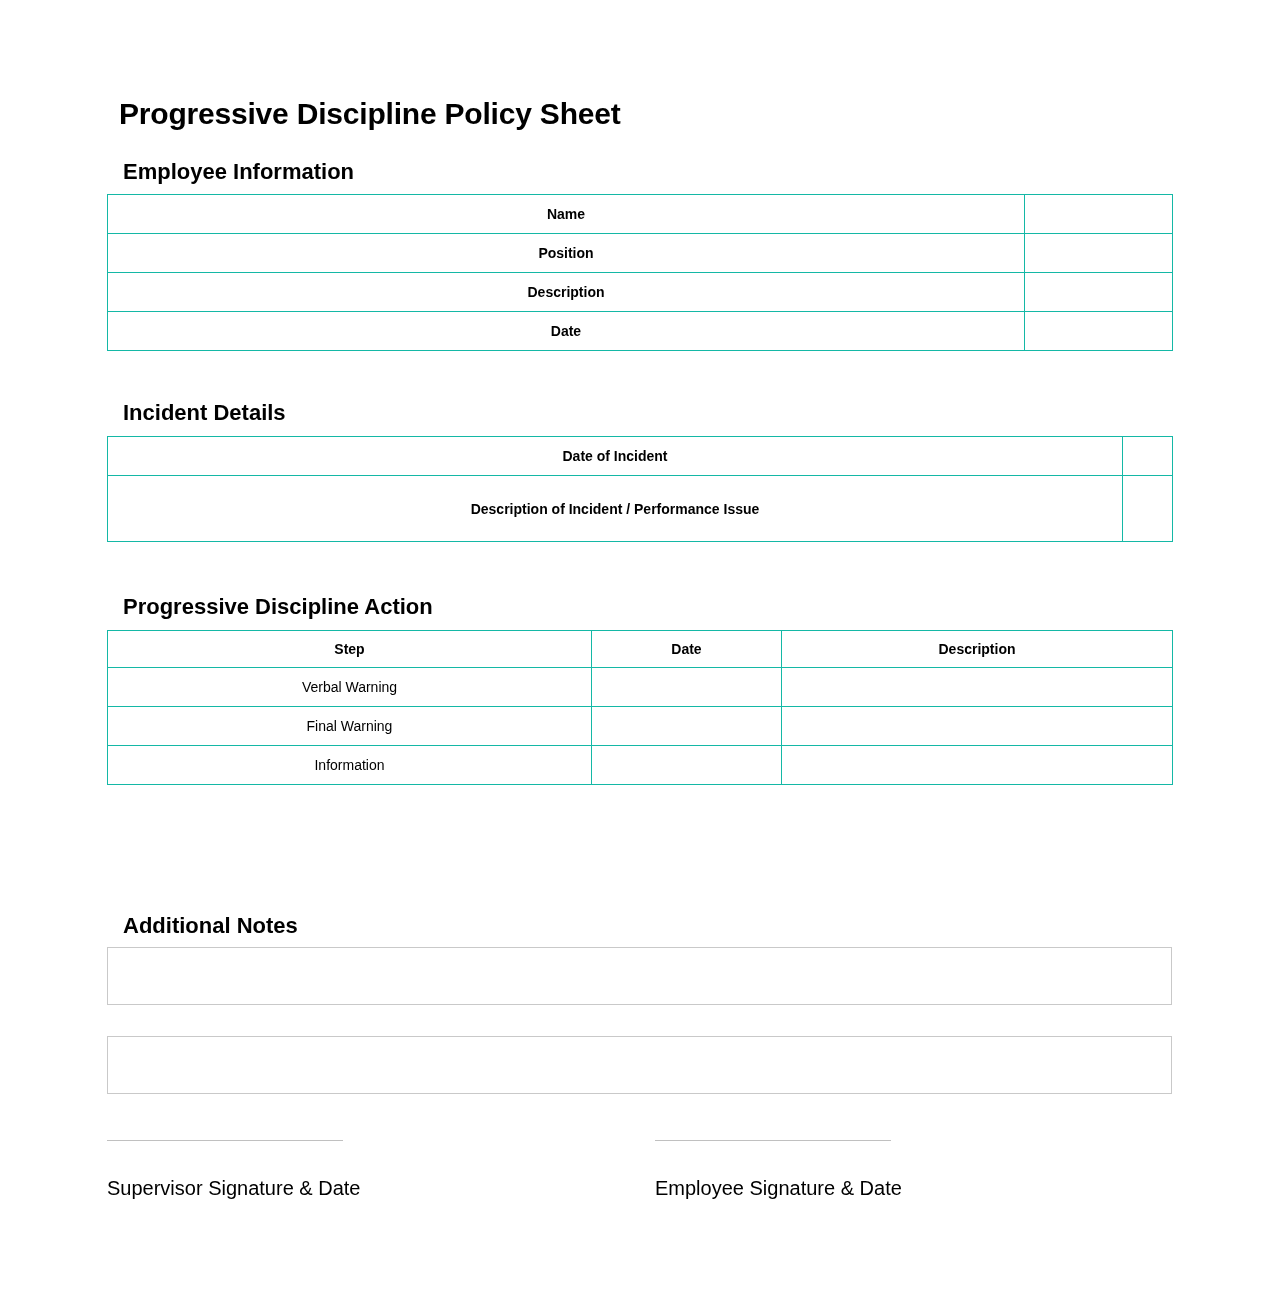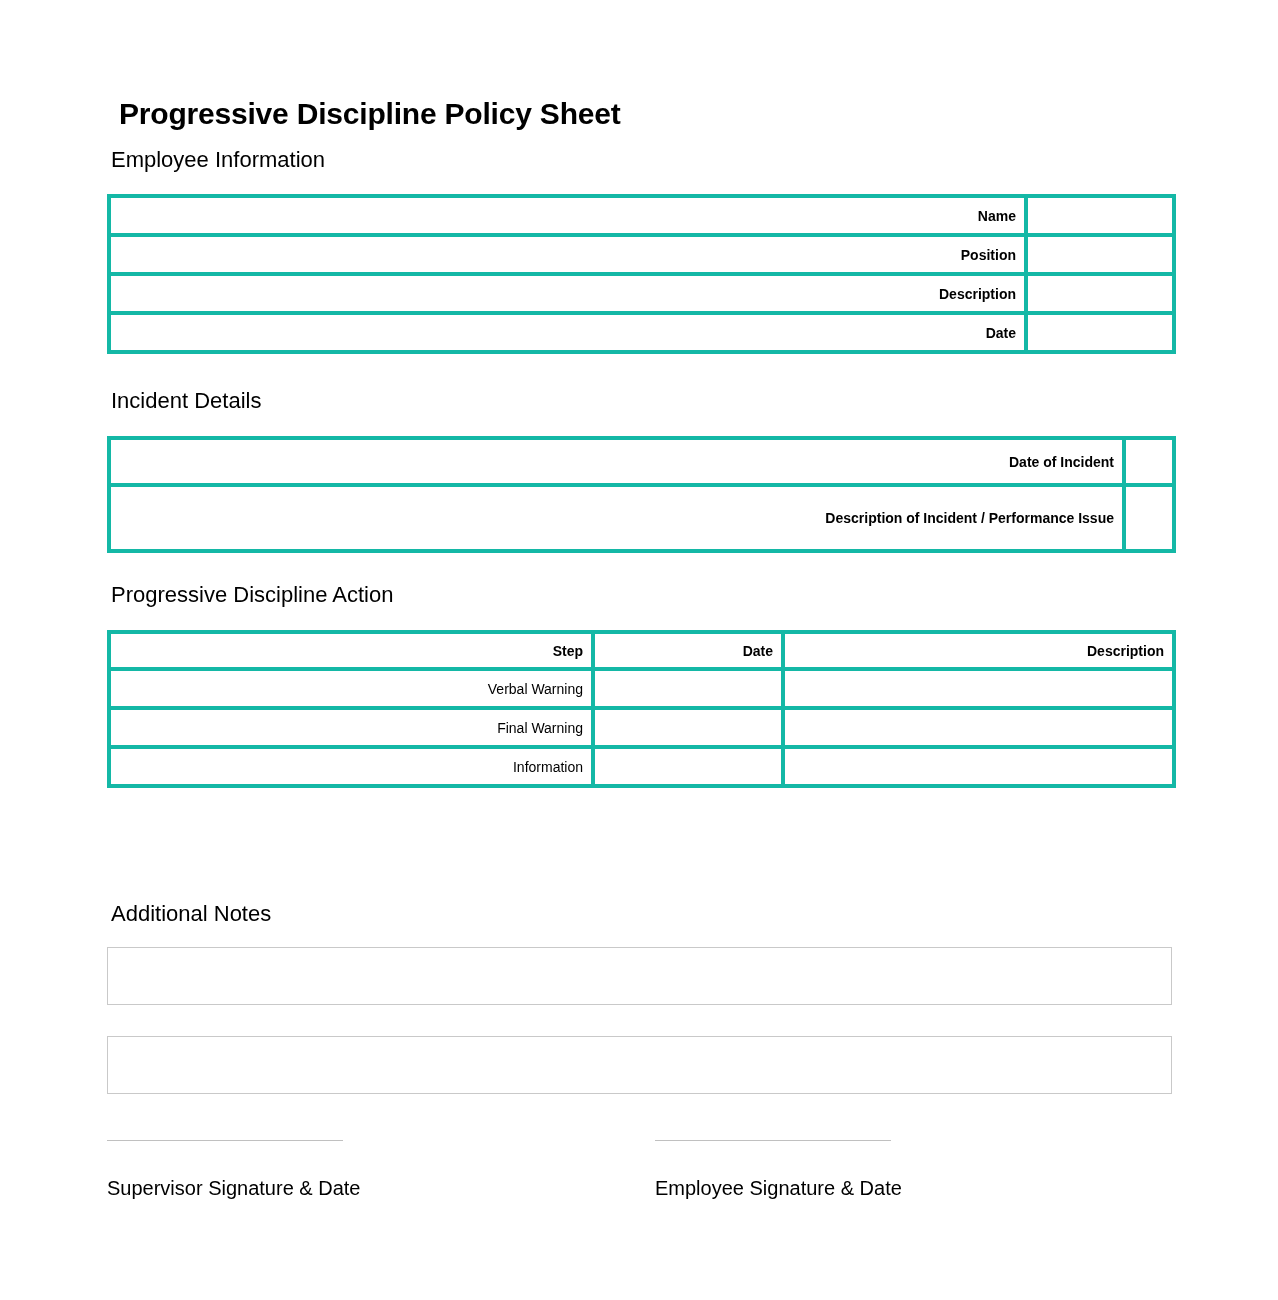--- a/index.html
+++ b/index.html
@@ -39,37 +39,37 @@
     padding: 0;
     position: absolute;
     top: 85px;
     left: 0;
     line-height: 34px;
     color: #000;
   }
 
   .section-heading {
     font-size: 22px;
-    font-weight: normal;
+    font-weight: bold;
     line-height: 26px;
-    margin: 4px;
+    margin: 16px;
     padding: 0;
     color: #000;
   }
 
   
   table.doc-table {
     border-collapse: collapse;
     width: 1065px;
     table-layout: fixed;
   }
   table.doc-table td, table.doc-table th {
-    border: 4px solid #14b8a6;
+    border: 1px solid #14b8a6;
     padding: 0 8px;
-    text-align: right;
+    text-align: center;
     vertical-align: middle;
     font-size: 14px;
     color: #000;
   }
   th.hdr-cell, td.label-cell {
     font-weight: bold;
   }
   td.plain-cell {
     font-weight: normal;
   }
@@ -78,21 +78,21 @@
   }
 
   
   #employee-info-table td { height: 39px; }
   #employee-info-table col.c-label { width: 917px; }
   #employee-info-table col.c-value { width: 148px; }
 
   
   #incident-table col.c-label { width: 1015px; }
   #incident-table col.c-value { width: 50px; }
-  #incident-table tr.row-short td { height: 47px; }
+  #incident-table tr.row-short td { height: 39px; }
   #incident-table tr.row-tall td { height: 66px; }
 
   
   #discipline-table col.c-step { width: 484px; }
   #discipline-table col.c-date { width: 190px; }
   #discipline-table col.c-desc { width: 391px; }
   #discipline-table th { height: 37px; }
   #discipline-table td { height: 39px; }
 
   

